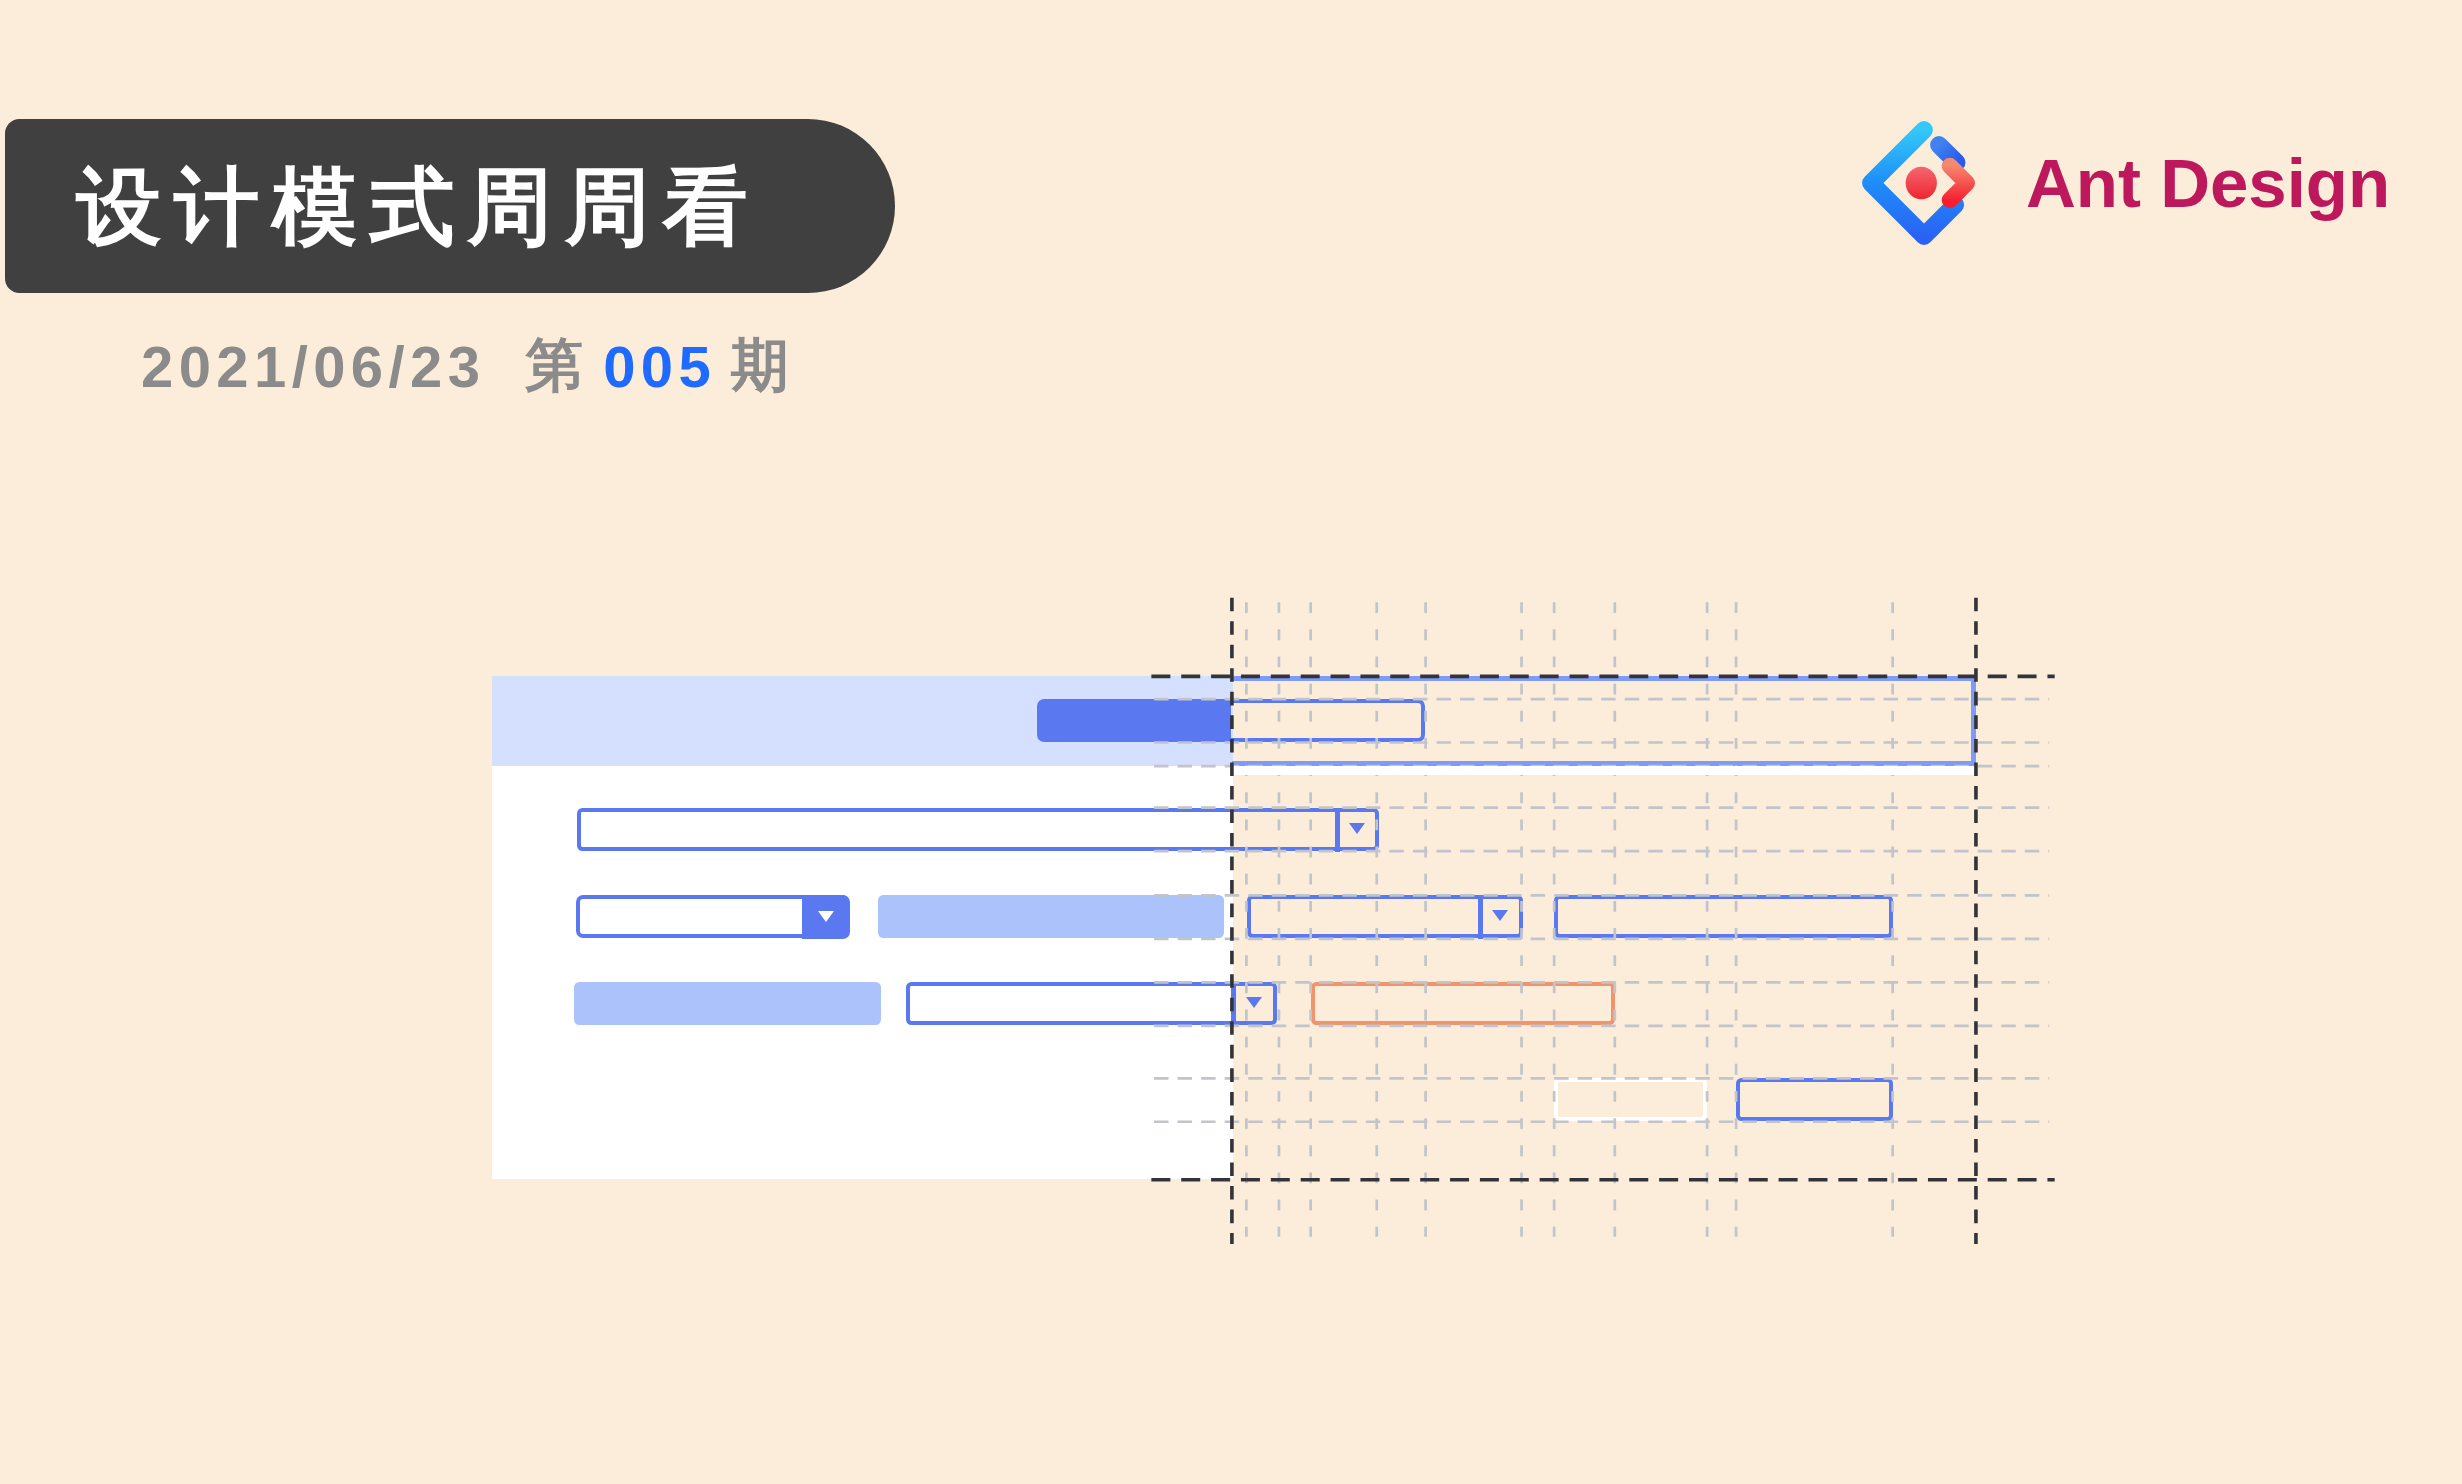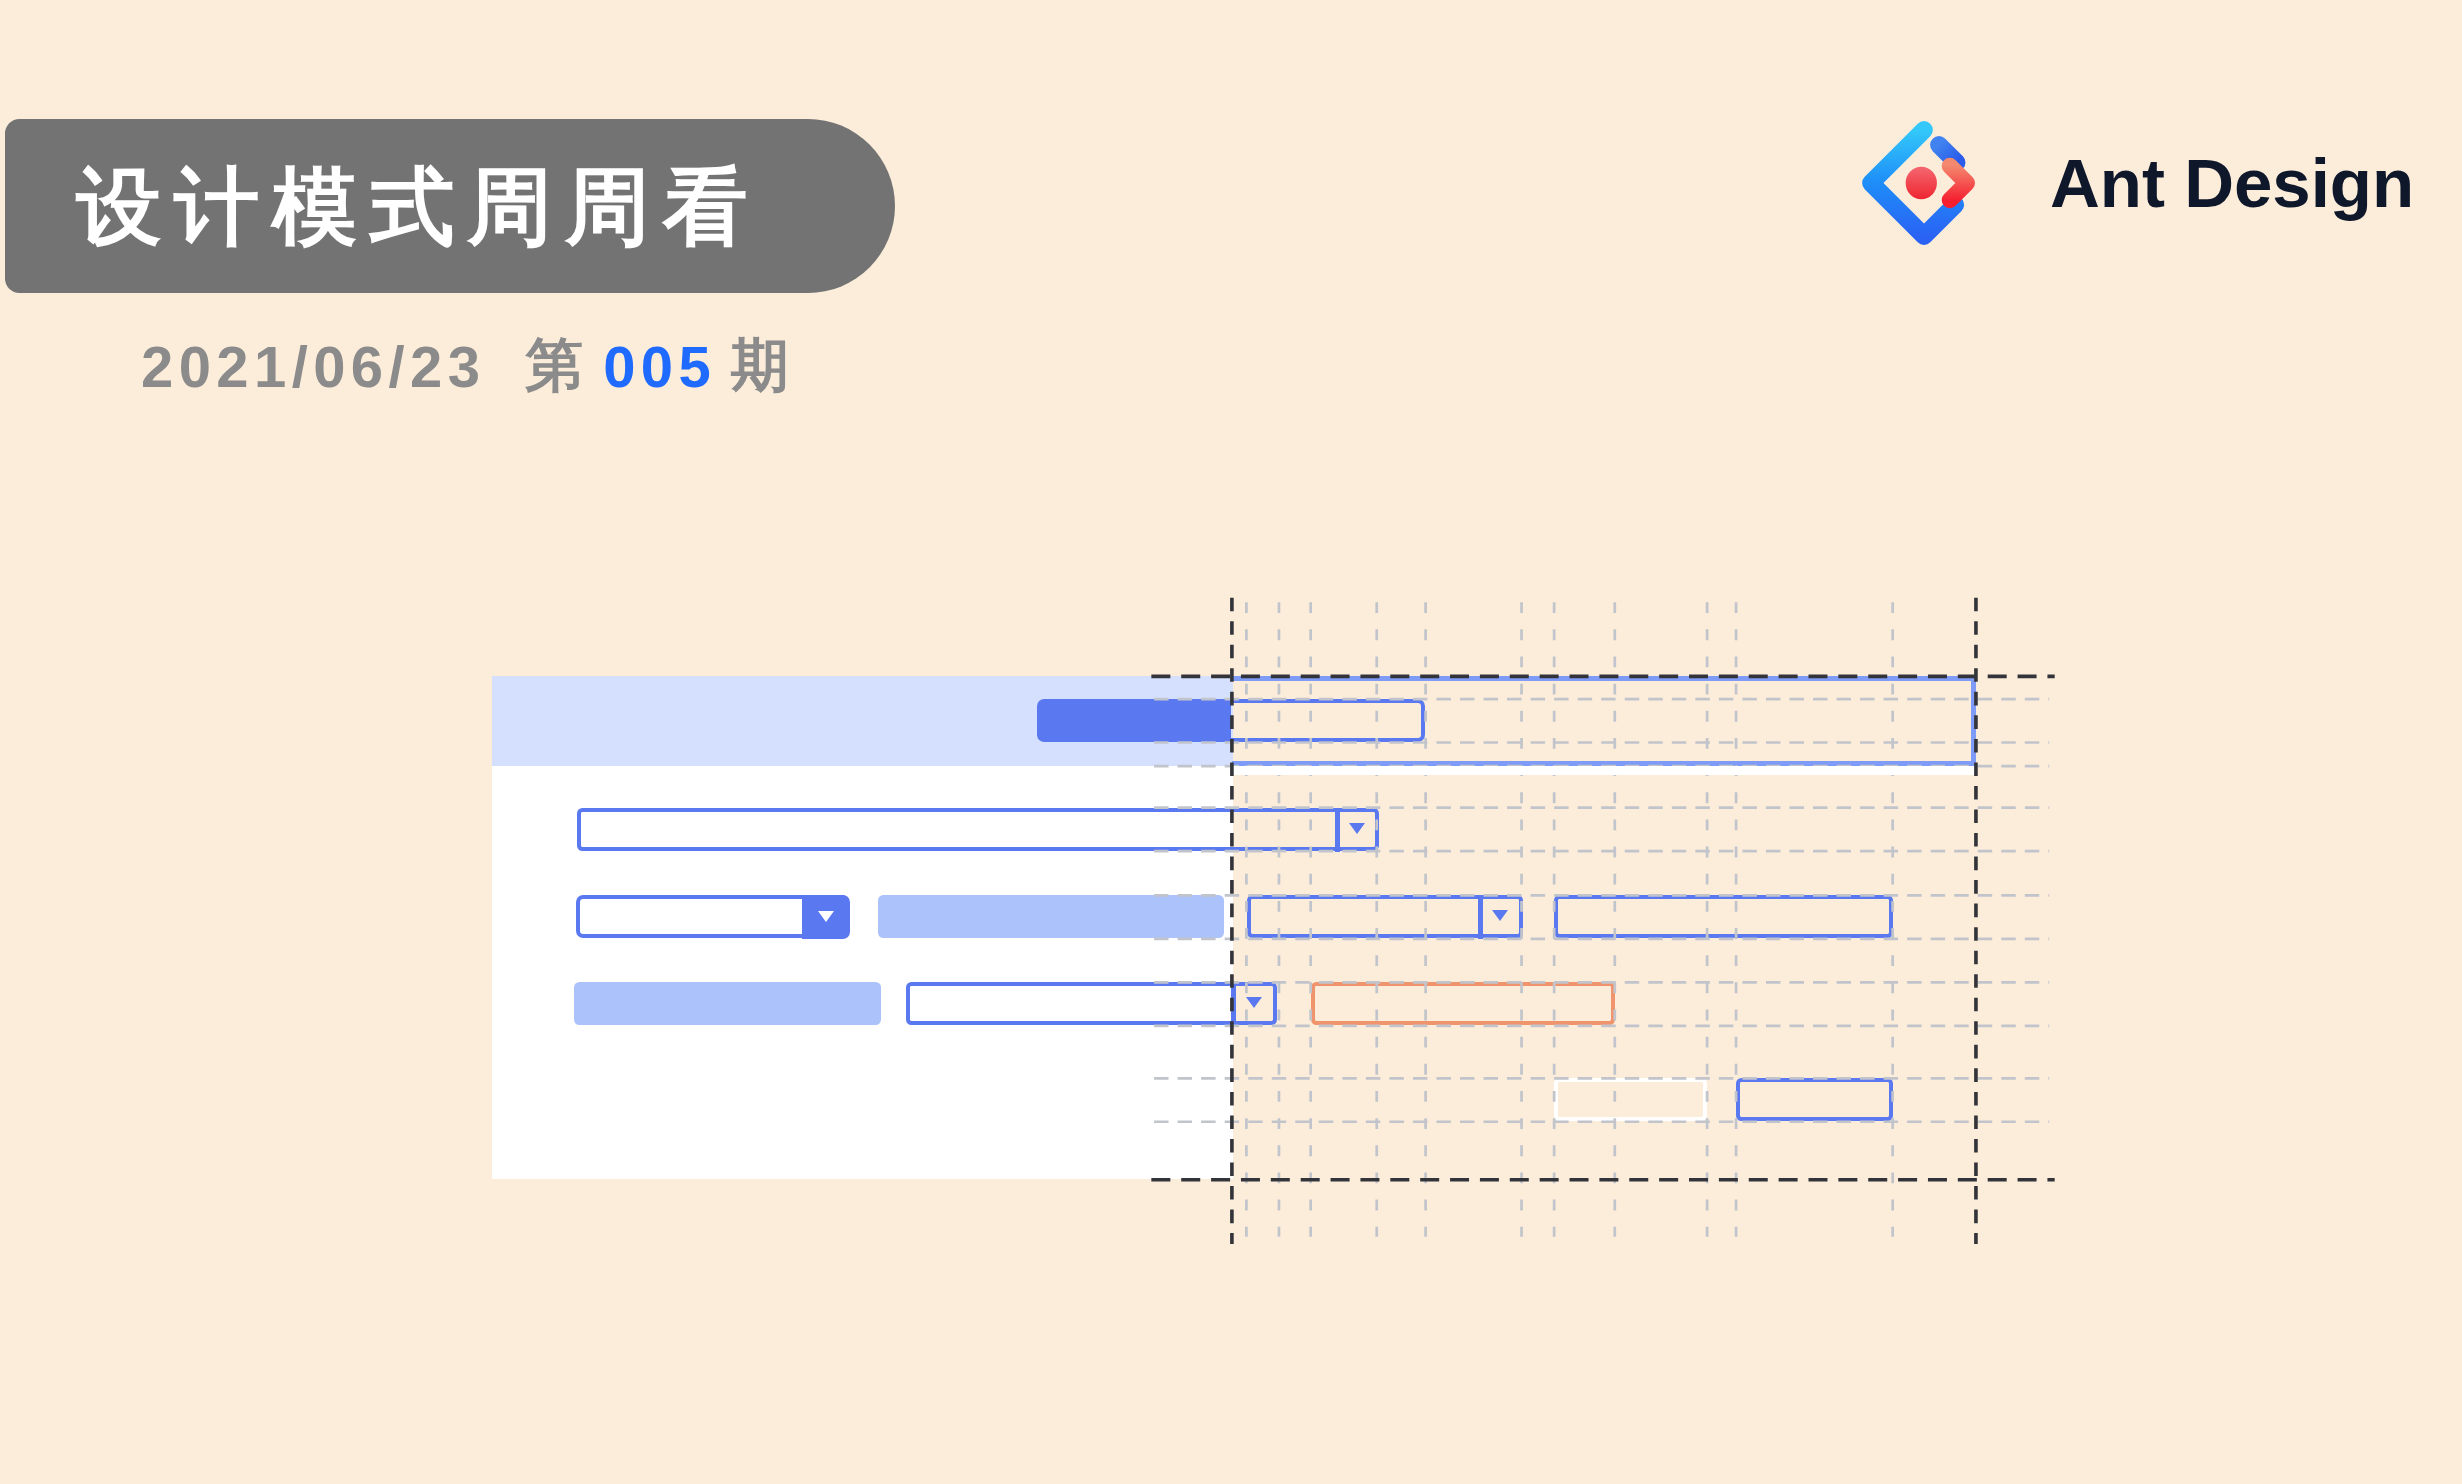--- a/index.html
+++ b/index.html
@@ -37,21 +37,21 @@
   }
   
   #illustration{position:absolute;left:0;top:0;width:2462px;height:1485px;}
   #illustration div{box-sizing:border-box;}
 </style>
 </head>
 <body>
 
 <div class="canvas" style="background: rgb(252, 237, 219);">
 
-  <div class="banner" style="background: #737373;">
+  <div class="banner" style="background: #404040;">
     <span class="banner-title" style="color: rgb(255, 255, 255);">设计模式周周看</span>
   </div>
 
   <div class="issue" style="color: rgb(139, 139, 139);">
     <span class="date">2021/06/23</span>
     <span class="prefix">第</span>
     <span class="number" style="color: rgb(31, 106, 255);">005</span>
     <span class="suffix">期</span>
   </div>
 
@@ -74,21 +74,21 @@
         <linearGradient id="gDot" gradientUnits="userSpaceOnUse" x1="96" y1="80" x2="96" y2="122">
           <stop offset="0" stop-color="#F4626B"></stop>
           <stop offset="1" stop-color="#EE2833"></stop>
         </linearGradient>
       </defs>
       <path d="M100 22 L22 100 L100 178 L146 132" fill="none" stroke="url(#gMain)" stroke-width="26" stroke-linecap="round" stroke-linejoin="round"></path>
       <path d="M122 44 L148 70" fill="none" stroke="url(#gFrag)" stroke-width="26" stroke-linecap="round"></path>
       <path d="M138 75 L163 100 L138 125" fill="none" stroke="url(#gChev)" stroke-width="24" stroke-linecap="round" stroke-linejoin="round"></path>
       <ellipse cx="96" cy="100" rx="23" ry="24" fill="url(#gDot)"></ellipse>
     </svg>
-    <span class="wordmark" style="color: #0f172a; margin-left: 24px;">Ant Design</span>
+    <span class="wordmark" style="color: #be185d;">Ant Design</span>
   </div>
 
   <div id="illustration">
       <div style="position: absolute; left: 492px; top: 676px; width: 741px; height: 503px; background: rgb(255, 255, 255);"></div>
       <div style="position: absolute; left: 492px; top: 676px; width: 741px; height: 90px; background: rgb(212, 224, 253);"></div>
       <div style="position: absolute; left: 1232px; top: 676px; width: 744px; height: 90px; border-top: 5.4px solid rgb(126, 155, 247); border-right: 5.4px solid rgb(126, 155, 247); border-bottom: 5.4px solid rgb(126, 155, 247);"></div>
       <div style="position: absolute; left: 1037px; top: 699px; width: 388px; height: 43px; border: 4.5px solid rgb(90, 120, 240); border-radius: 7.2px; background: linear-gradient(90deg, rgb(90, 120, 240) 190px, rgba(0, 0, 0, 0) 190px);"></div>
       <div style="position: absolute; left: 577px; top: 808px; width: 802px; height: 43px; border: 4.5px solid rgb(90, 120, 240); border-radius: 5.4px; background: linear-gradient(90deg, rgb(255, 255, 255) 651px, rgba(0, 0, 0, 0) 651px);">
         <div style="position: absolute; top: -4.5px; bottom: -4.5px; left: 754px; width: 4.5px; background: rgb(90, 120, 240);"></div>
         <div style="position: absolute; left: 768px; top: 11.3px; width: 0px; height: 0px; border-left: 8.1px solid transparent; border-right: 8.1px solid transparent; border-top: 11.8px solid rgb(90, 120, 240);"></div>

